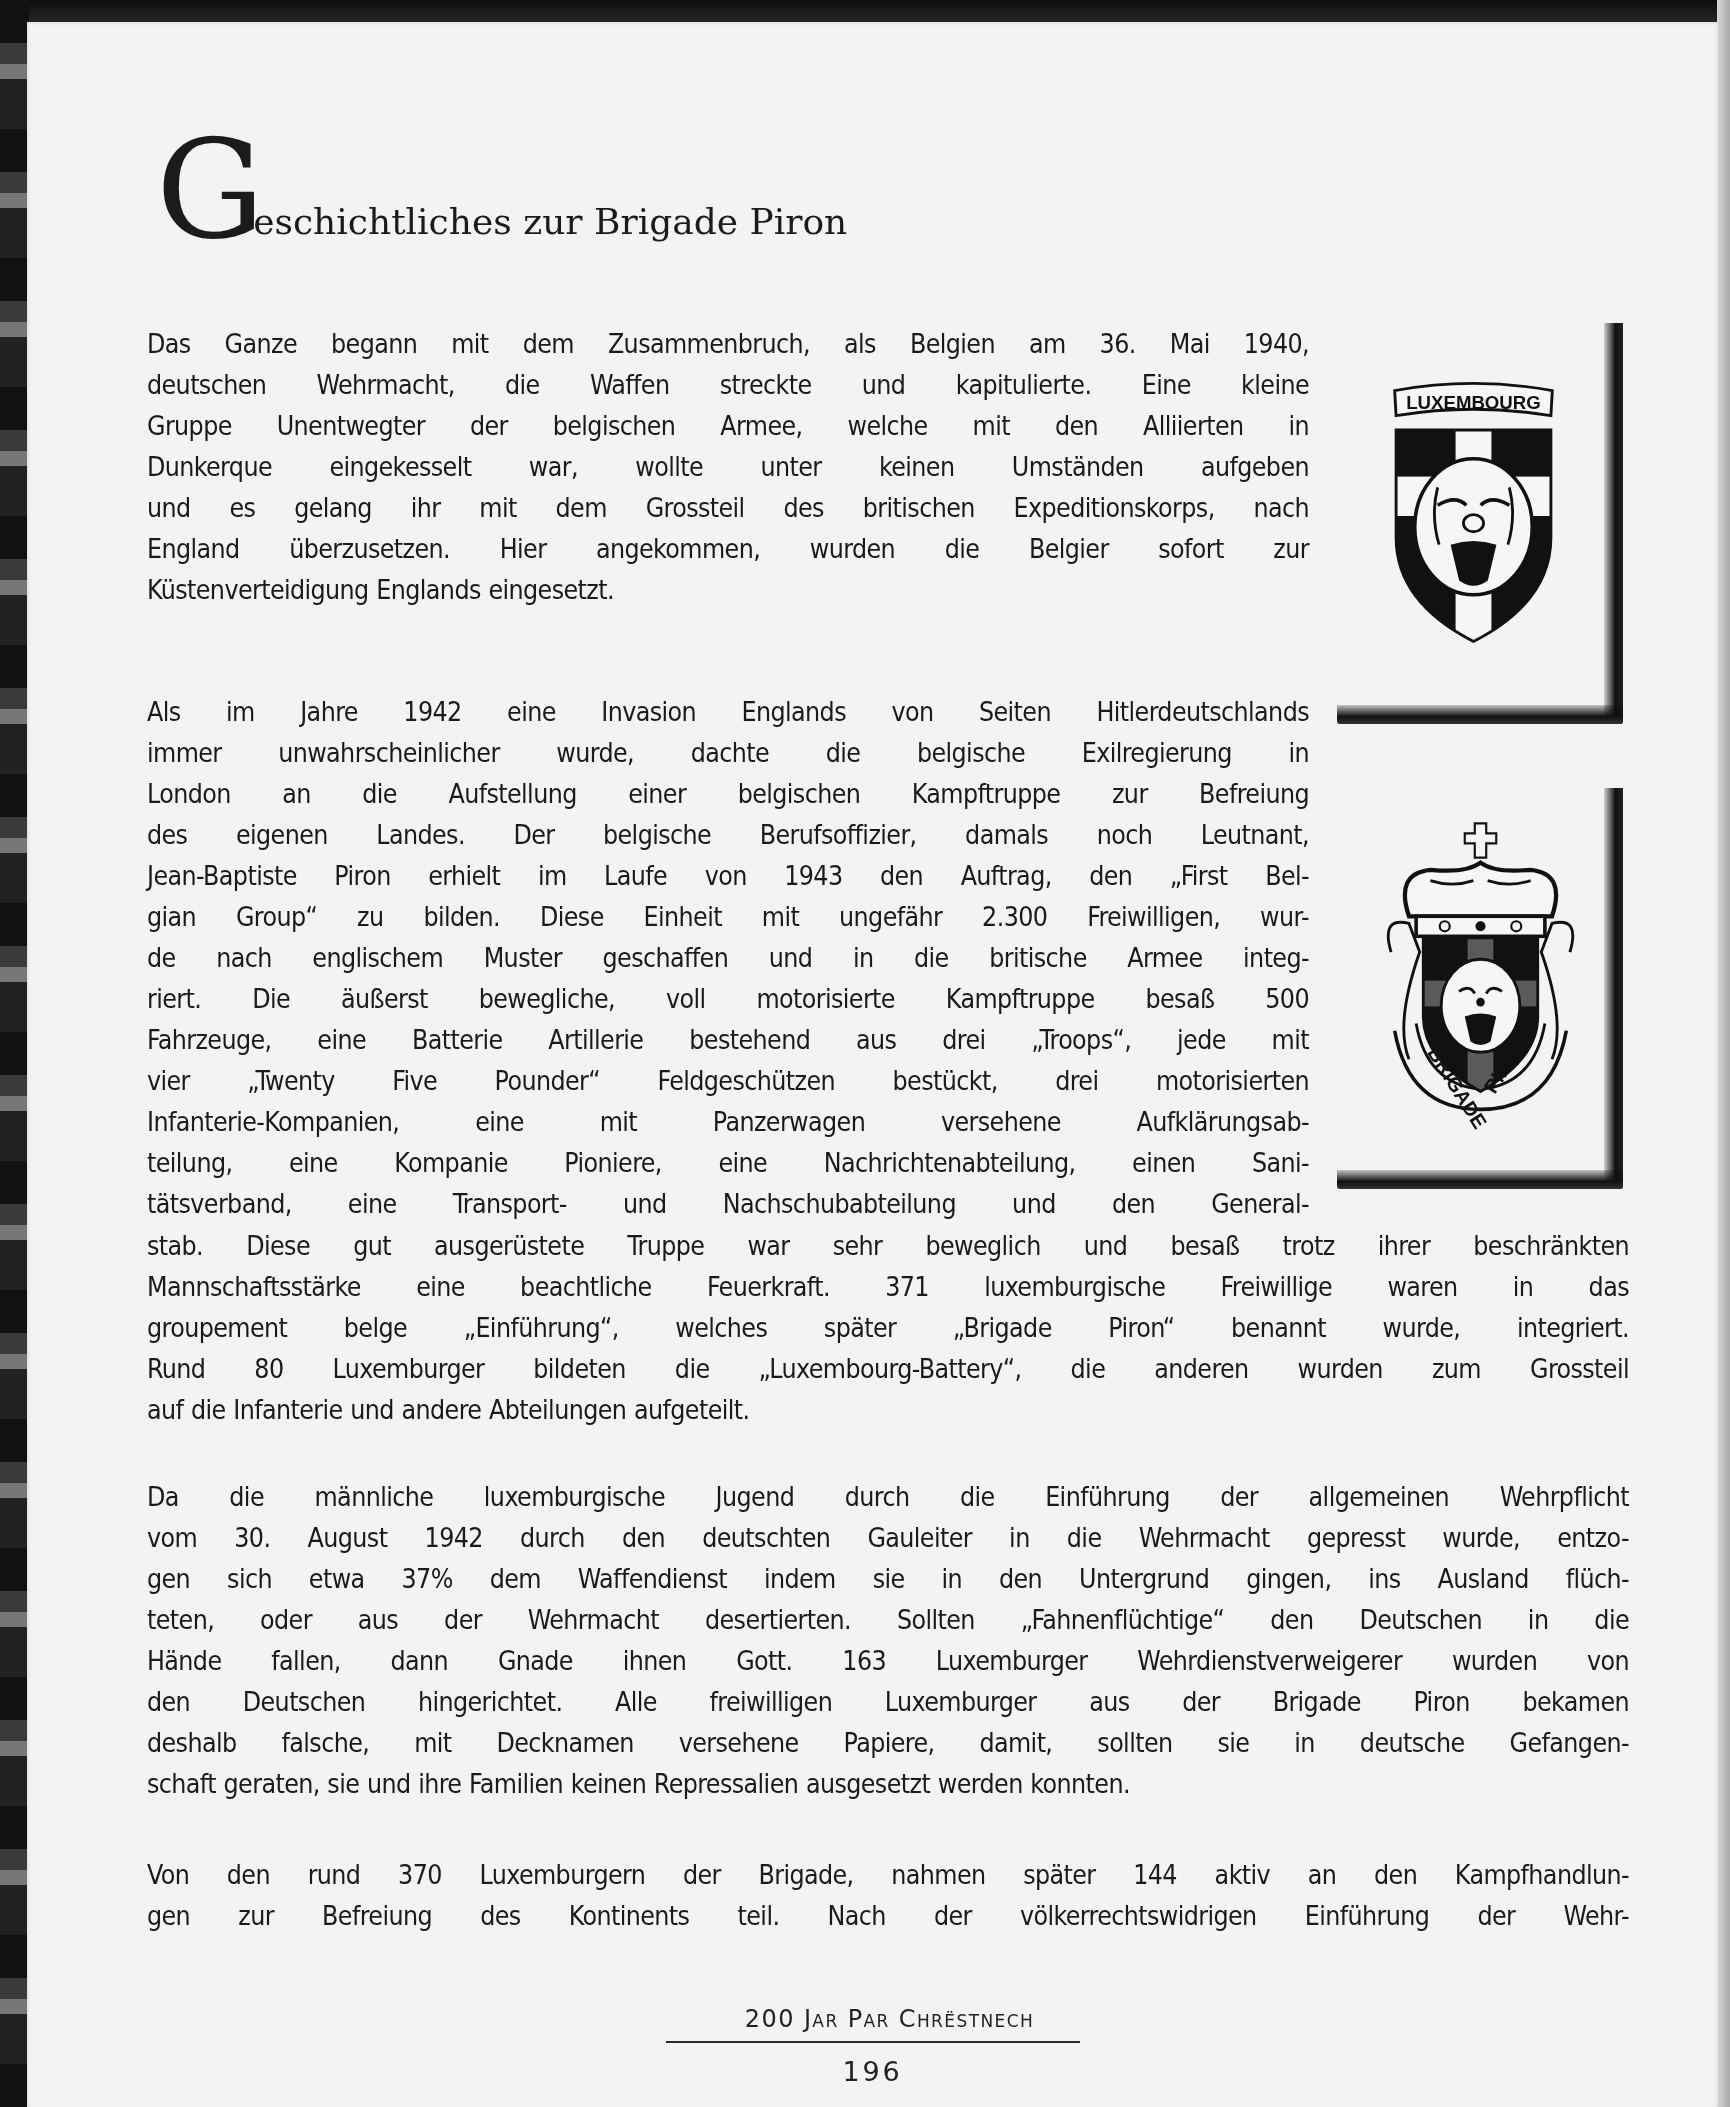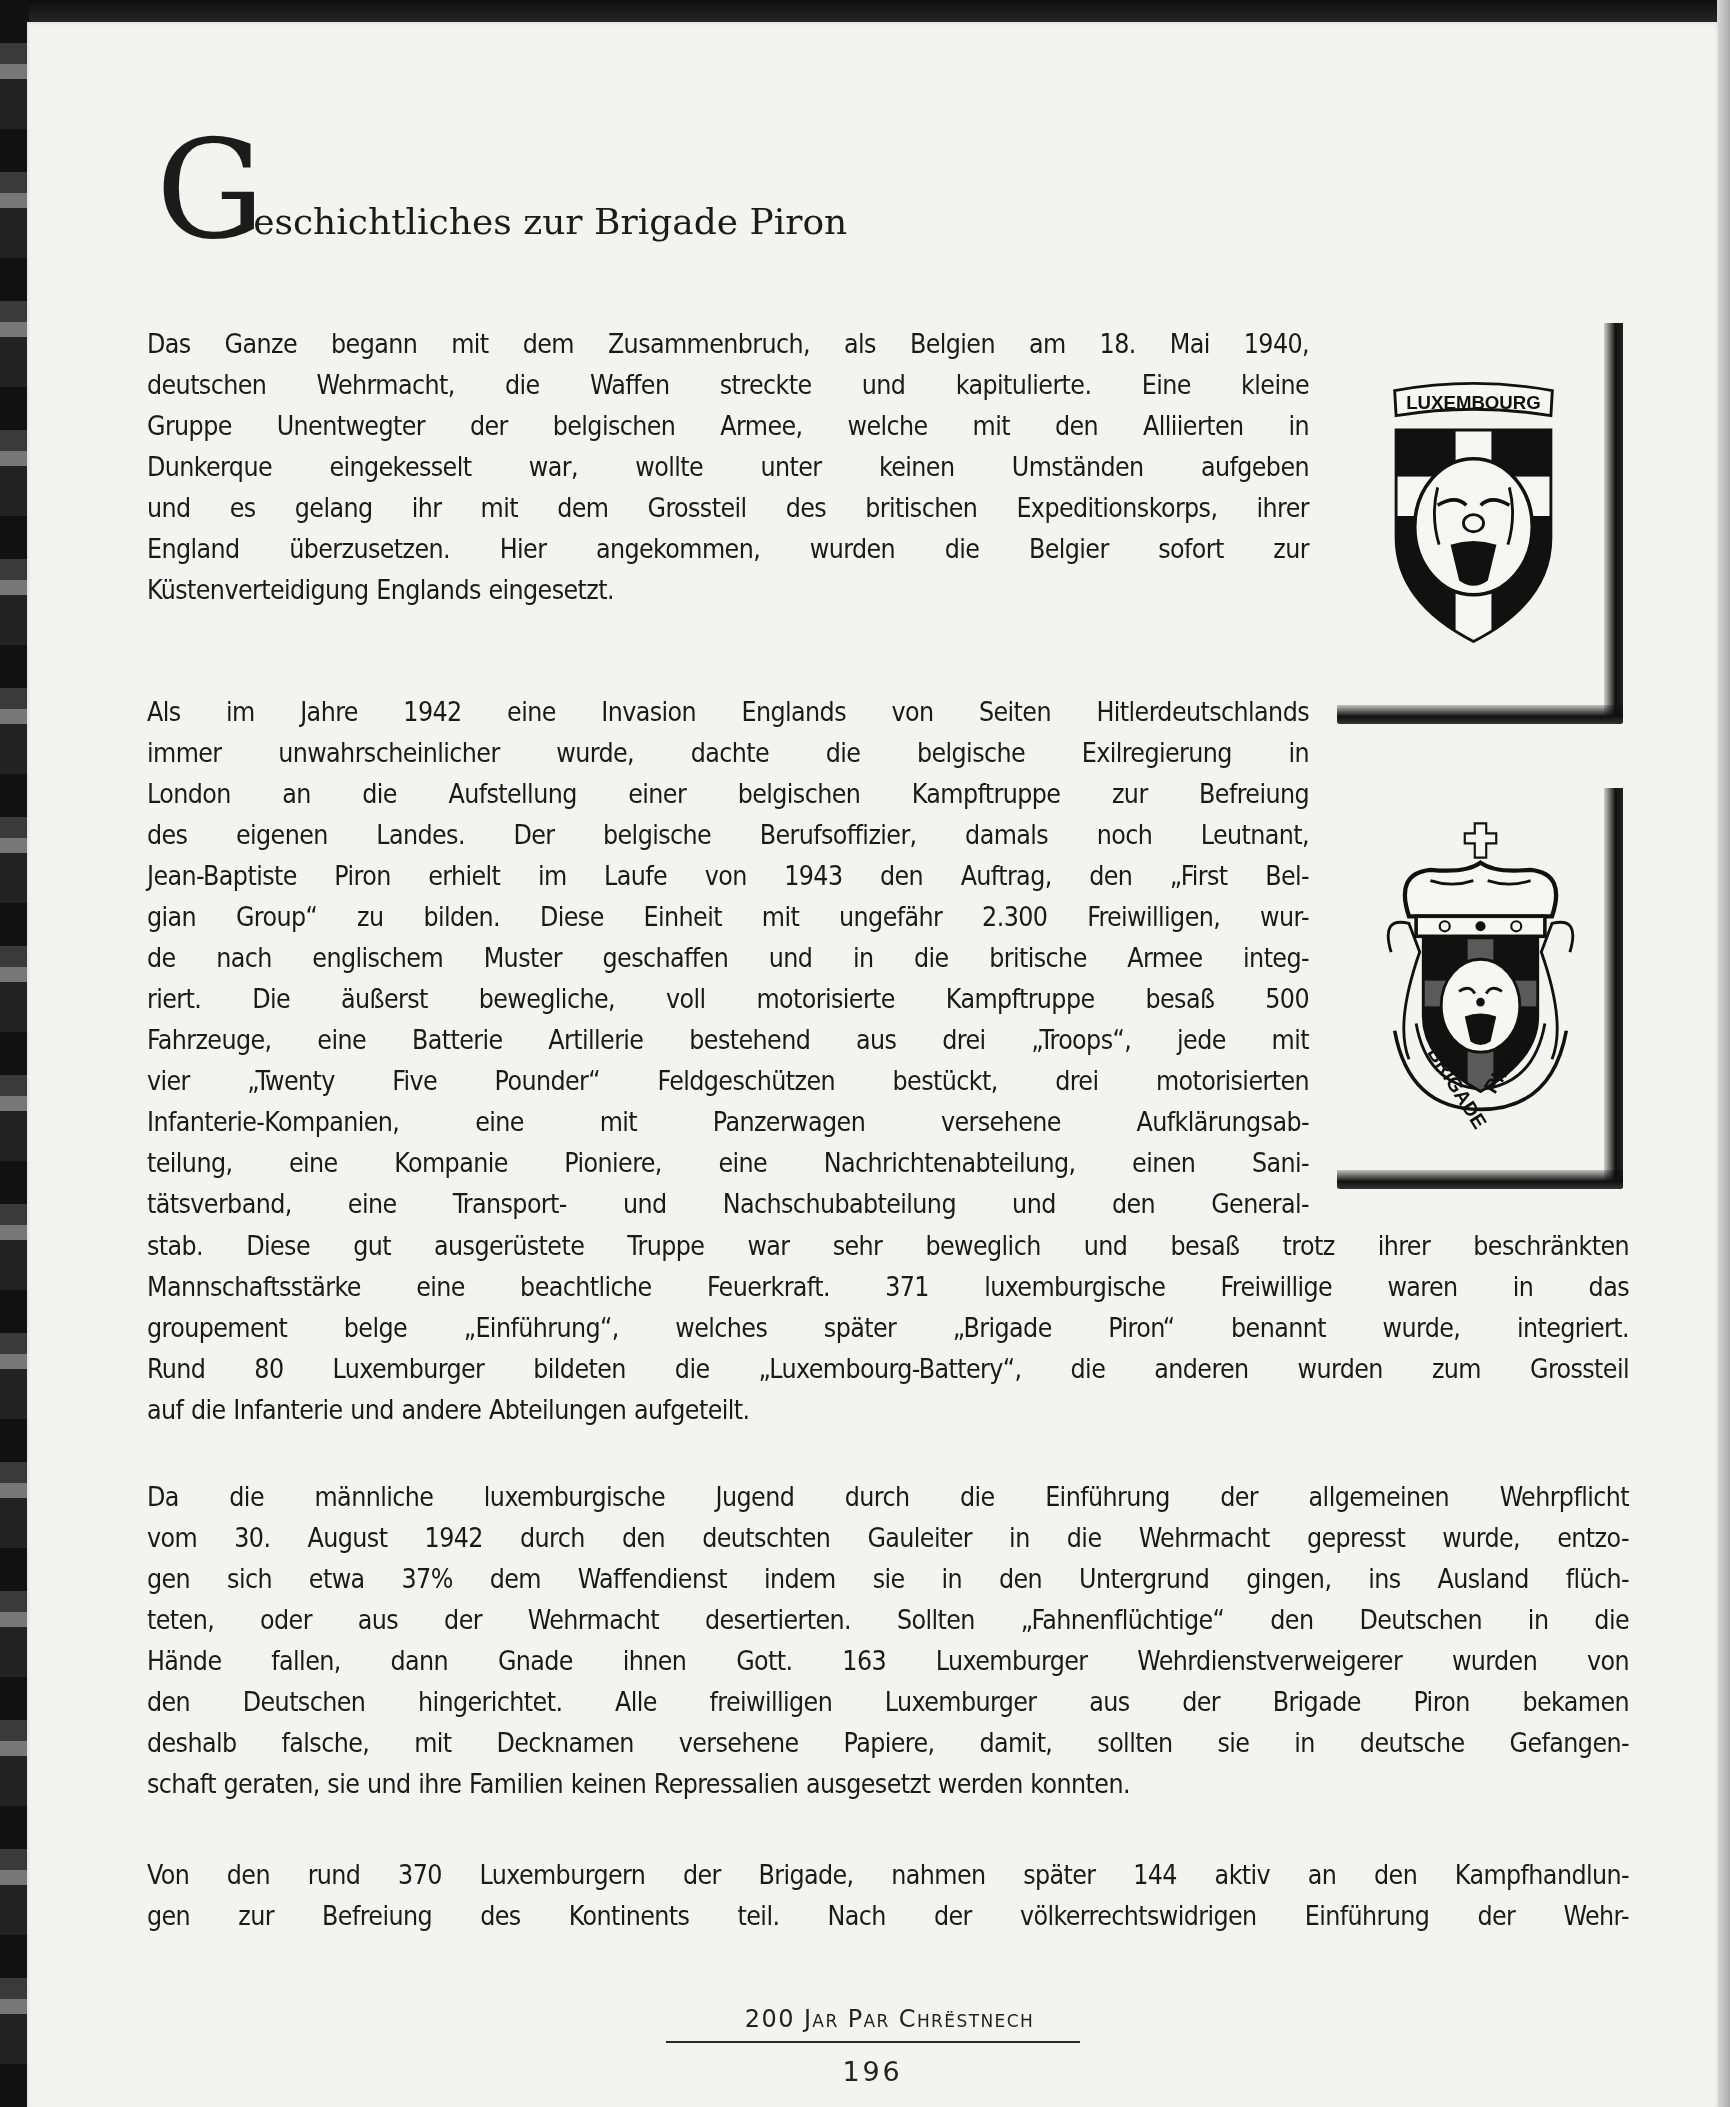--- a/index.html
+++ b/index.html
@@ -154,25 +154,25 @@
 <div class="left-strip"></div>
 <div class="right-strip"></div>
 
 <div class="page">
 
   <div class="title">
     <span class="dropcap">G</span><span class="rest">eschichtliches zur Brigade Piron</span>
   </div>
 
   <div class="body-text col-narrow para1">
-    <span class="line">Das Ganze begann mit dem Zusammenbruch, als Belgien am 18. Mai 1940,</span>
+    <span class="line">Das Ganze begann mit dem Zusammenbruch, als Belgien am 36. Mai 1940,</span>
     <span class="line">deutschen Wehrmacht, die Waffen streckte und kapitulierte. Eine kleine</span>
     <span class="line">Gruppe Unentwegter der belgischen Armee, welche mit den Alliierten in</span>
     <span class="line">Dunkerque eingekesselt war, wollte unter keinen Umständen aufgeben</span>
-    <span class="line">und es gelang ihr mit dem Grossteil des britischen Expeditionskorps, ihrer</span>
+    <span class="line">und es gelang ihr mit dem Grossteil des britischen Expeditionskorps, nach</span>
     <span class="line">England überzusetzen. Hier angekommen, wurden die Belgier sofort zur</span>
     <span class="line last">Küstenverteidigung Englands eingesetzt.</span>
   </div>
 
   <div class="body-text col-narrow para2">
     <span class="line">Als im Jahre 1942 eine Invasion Englands von Seiten Hitlerdeutschlands</span>
     <span class="line">immer unwahrscheinlicher wurde, dachte die belgische Exilregierung in</span>
     <span class="line">London an die Aufstellung einer belgischen Kampftruppe zur Befreiung</span>
     <span class="line">des eigenen Landes. Der belgische Berufsoffizier, damals noch Leutnant,</span>
     <span class="line">Jean-Baptiste Piron erhielt im Laufe von 1943 den Auftrag, den „First Bel-</span>

